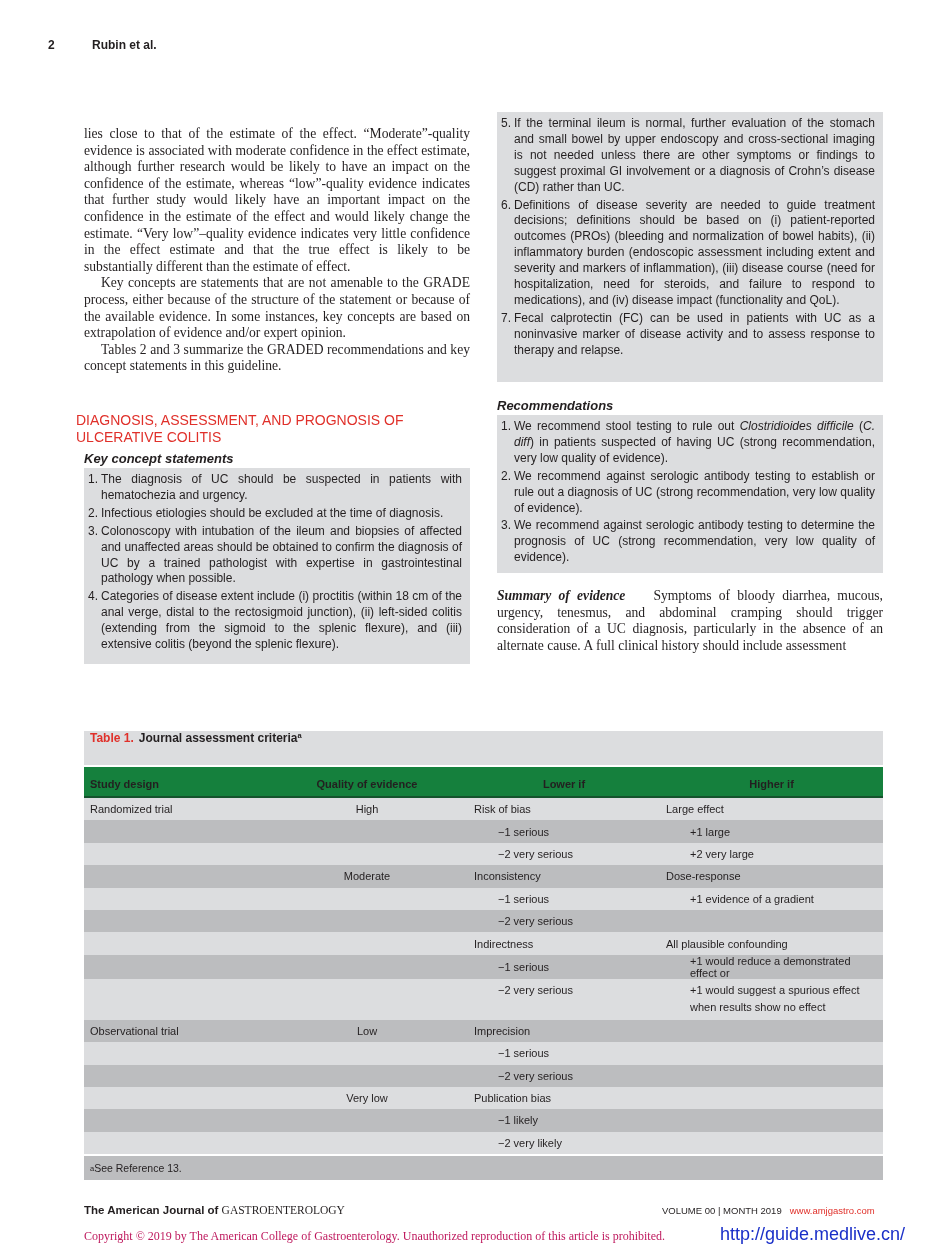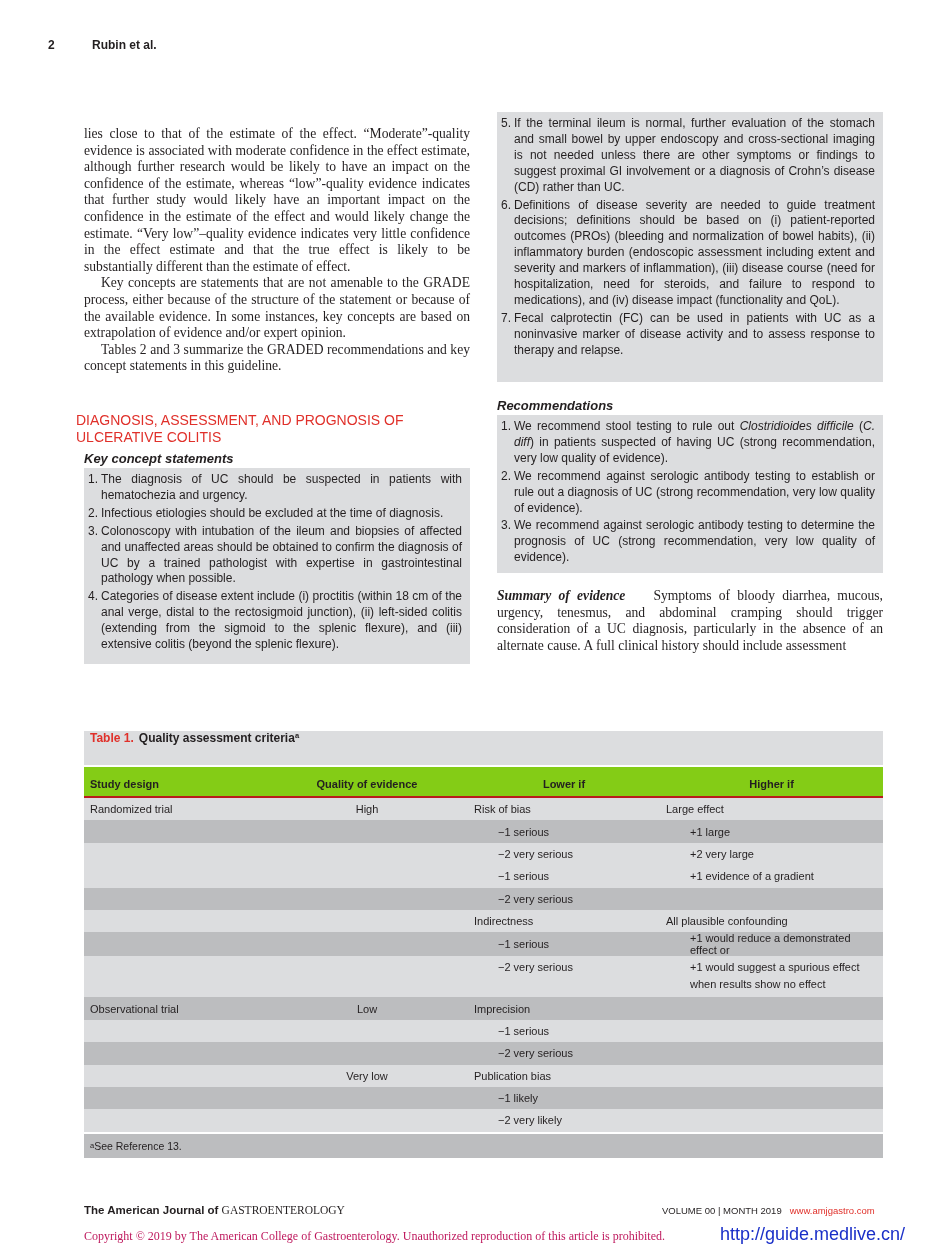--- a/index.html
+++ b/index.html
@@ -31,21 +31,21 @@
   #rec-head { left:497px; top:398px; }
   #rec-box { left:497px; top:415px; width:386px; height:158px; }
 
   #summary { left:497px; top:588px; width:386px; }
 
   
   #table1 { left:84px; top:731px; width:799px; }
   #table-title-bar { height:34px; background:#dcdddf; display:flex; align-items:flex-start; padding-left:6px; font-size:12px; font-weight:bold; border-bottom:2px solid #ffffff; }
   #table-title-bar .lbl { color:#e0302a; margin-right:5px; }
   table { border-collapse:collapse; width:100%; font-size:11px; }
-  th { background:#84cc16; text-align:center; font-weight:bold; height:25px; padding:4px 6px 0 6px; border-bottom:2px solid #b91c1c; }
+  th { background:#15803d; text-align:center; font-weight:bold; height:25px; padding:4px 6px 0 6px; border-bottom:2px solid #14532d; }
   th.left { text-align:left; }
   td { height:22.4px; padding:0 6px; vertical-align:middle; }
   tr.light td { background:#dcdddf; }
   tr.dark td { background:#bcbdbf; }
   td.c2 { text-align:center; }
   td.sub { padding-left:30px; }
   td.tall { height:38px; vertical-align:top; padding-top:3px; line-height:17px; }
   #table-foot { background:#bcbdbf; height:24px; display:flex; align-items:center; padding-left:6px; font-size:10.5px; border-top:2px solid #ffffff; }
   sup { font-size:7.5px; }
 
@@ -128,21 +128,21 @@
     </ol>
 </div>
 
 <div id="summary" class="abs serif body-text">
   <p><b><i>Summary of evidence</i></b><span style="display:inline-block;width:28px;"></span><span>Symptoms of bloody diarrhea, mucous, urgency, tenesmus, and abdominal cramping should trigger consideration of a UC diagnosis, particularly in the absence of an alternate cause. A full clinical history should include assessment</span></p>
 </div>
 
 <div id="table1" class="abs sans">
   <div id="table-title-bar">
     <span class="lbl">Table 1.</span>
-    <span>Quality assessment criteria</span>
+    <span>Journal assessment criteria</span>
       <sup>a</sup>
   </div>
   <table>
     <thead>
       <tr>
         <th class="left" style="width:170px">Study design</th>
         <th style="width:190px">Quality of evidence</th>
         <th style="width:180px">Lower if</th>
         <th>Higher if</th>
       </tr>
@@ -159,20 +159,26 @@
           <td class="c2"></td>
           <td class="sub">−1 serious</td>
           <td class="sub">+1 large</td>
         </tr>
         <tr class="light">
           <td class=""></td>
           <td class="c2"></td>
           <td class="sub">−2 very serious</td>
           <td class="sub">+2 very large</td>
         </tr>
+        <tr class="dark">
+          <td class=""></td>
+          <td class="c2">Moderate</td>
+          <td class="">Inconsistency</td>
+          <td class="">Dose-response</td>
+        </tr>
         <tr class="light">
           <td class=""></td>
           <td class="c2"></td>
           <td class="sub">−1 serious</td>
           <td class="sub">+1 evidence of a gradient</td>
         </tr>
         <tr class="dark">
           <td class=""></td>
           <td class="c2"></td>
           <td class="sub">−2 very serious</td>

